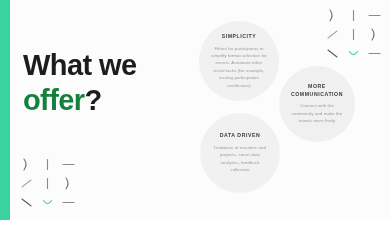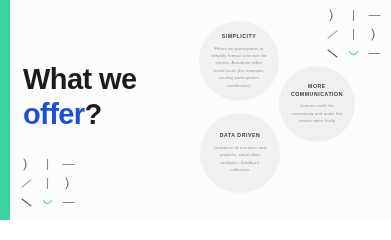--- a/index.html
+++ b/index.html
@@ -23,30 +23,30 @@
     left: 0;
     top: 0;
     width: 10px;
     height: 220px;
     background: #3ad29f;
   }
   
   .headline {
     position: absolute;
     left: 23px;
-    top: 62px;
+    top: 48px;
     font-size: 29px;
     font-weight: bold;
     line-height: 1.22;
     letter-spacing: -0.6px;
     color: #1c1c1c;
     white-space: nowrap;
   }
   .headline .line2 { display: block; }
-  .headline .accent { color: #1d4ed8; }
+  .headline .accent { color: #15803d; }
   
   .circle {
     position: absolute;
     border-radius: 50%;
     background: #f1f1f1;
     display: flex;
     flex-direction: column;
     align-items: center;
     justify-content: center;
     text-align: center;

